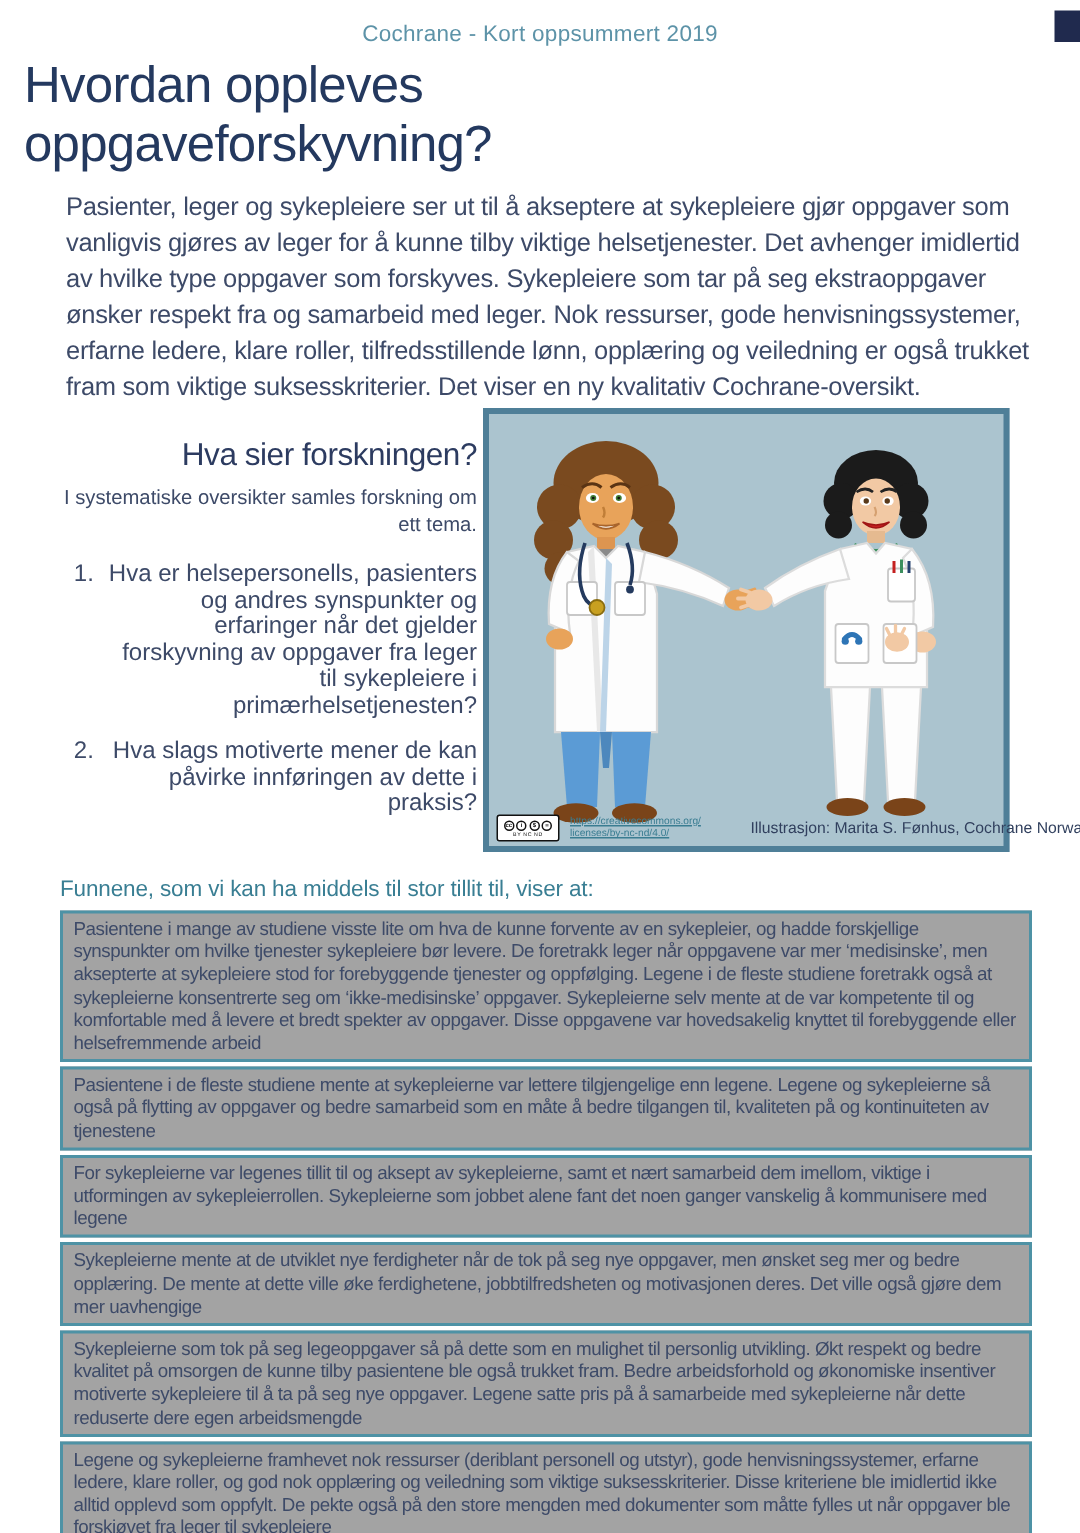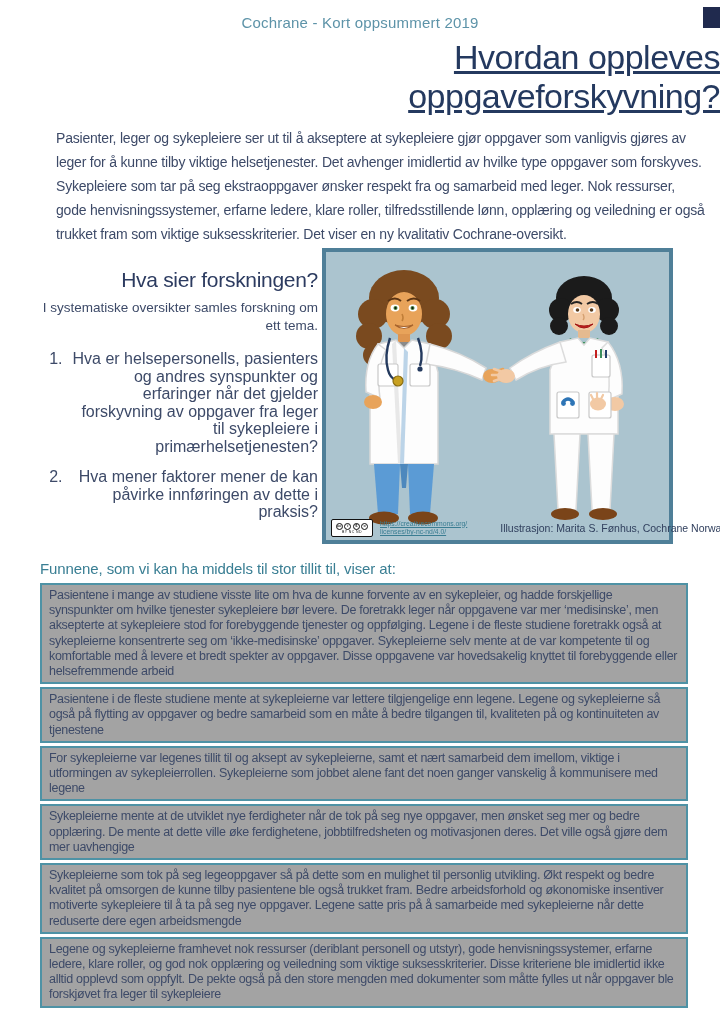--- a/index.html
+++ b/index.html
@@ -9,26 +9,26 @@
   }
   .page{width:720px;height:800px;position:relative;}
 
   .corner-mark{position:absolute;top:7px;right:0;width:17px;height:21px;background:#202a4e;}
 
   .kicker{
     padding-top:14px;text-align:center;font-size:15px;line-height:18px;
     color:#5d93a8;letter-spacing:.2px;
   }
   .title{
-    margin:6px 0 10px;text-align:right;font-weight:400;
-    font-size:34px;line-height:39px;color:#24395f;letter-spacing:-.5px;text-decoration:underline;
+    margin:6px 16px 10px;text-align:left;font-weight:400;
+    font-size:34px;line-height:39px;color:#24395f;letter-spacing:-.5px;
   }
   .main{padding:0 32px 0 40px;}
   .intro{
-    margin:8px 16px 0;width:652px;font-size:14px;line-height:24px;
+    margin:8px 4px 0;width:652px;font-size:17px;line-height:24px;
     color:#3d4a68;letter-spacing:-.2px;
   }
 
   .columns{position:relative;height:288px;}
   .left-col{width:278px;text-align:right;}
   .col-heading{
     margin:22px 0 4px;font-size:21px;font-weight:400;color:#2c3b60;letter-spacing:-.3px;
   }
   .left-col p{margin:7px 0 16px;font-size:13.5px;line-height:17.5px;color:#3d4a68;}
   .question-list{margin:14px 0 0;padding:0 0 0 27px;font-size:16px;line-height:17.5px;color:#3d4a68;}
@@ -78,21 +78,21 @@
   <div class="main">
 
     <p class="intro">Pasienter, leger og sykepleiere ser ut til å akseptere at sykepleiere gjør oppgaver som vanligvis gjøres av leger for å kunne tilby viktige helsetjenester. Det avhenger imidlertid av hvilke type oppgaver som forskyves. Sykepleiere som tar på seg ekstraoppgaver ønsker respekt fra og samarbeid med leger. Nok ressurser, gode henvisningssystemer, erfarne ledere, klare roller, tilfredsstillende lønn, opplæring og veiledning er også trukket fram som viktige suksesskriterier. Det viser en ny kvalitativ Cochrane-oversikt.</p>
 
     <div class="columns">
       <div class="left-col">
         <h2 class="col-heading">Hva sier forskningen?</h2>
         <p>I systematiske oversikter samles forskning om ett tema.</p>
         <ol class="question-list">
           <li>Hva er helsepersonells, pasienters og andres synspunkter og erfaringer når det gjelder forskyvning av oppgaver fra leger til sykepleiere i primærhelsetjenesten?</li>
-          <li>Hva mener faktorer mener de kan påvirke innføringen av dette i praksis?</li>
+          <li>Hva slags motiverte mener de kan påvirke innføringen av dette i praksis?</li>
         </ol>
       </div>
 
       <div class="illustration">
         <svg class="scene" viewBox="0 0 343 288" aria-hidden="true">
 
           <g>
 
             <g fill="#7a4a1f">
               <ellipse cx="78" cy="46" rx="35" ry="28"></ellipse>

